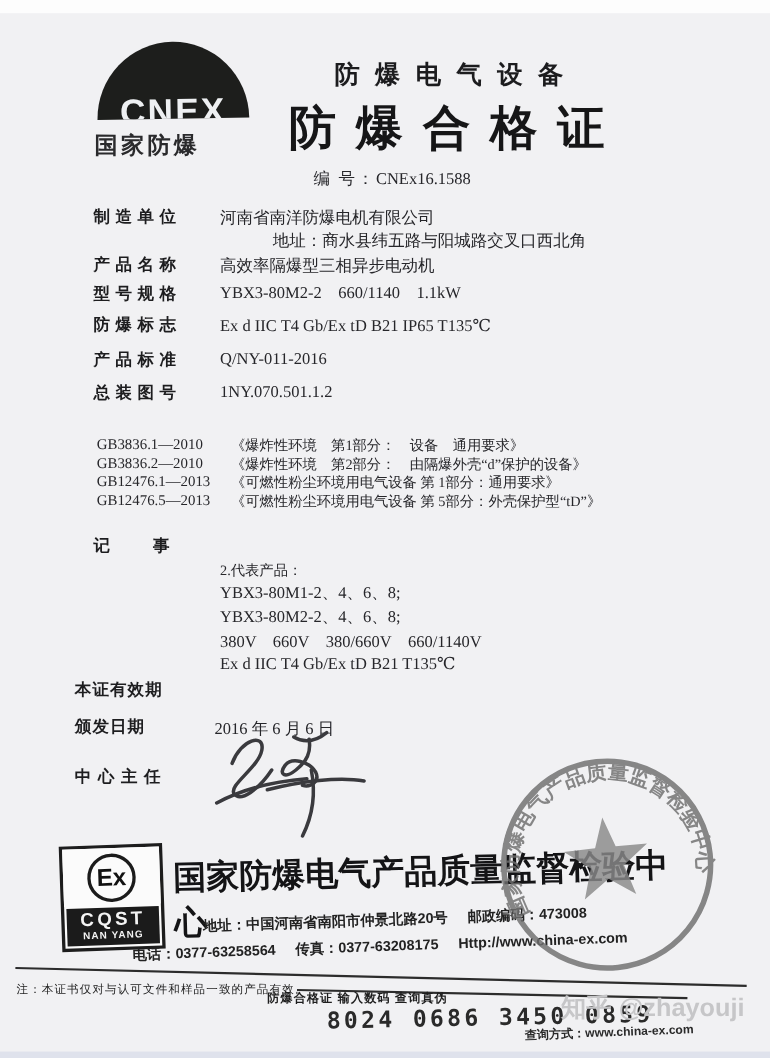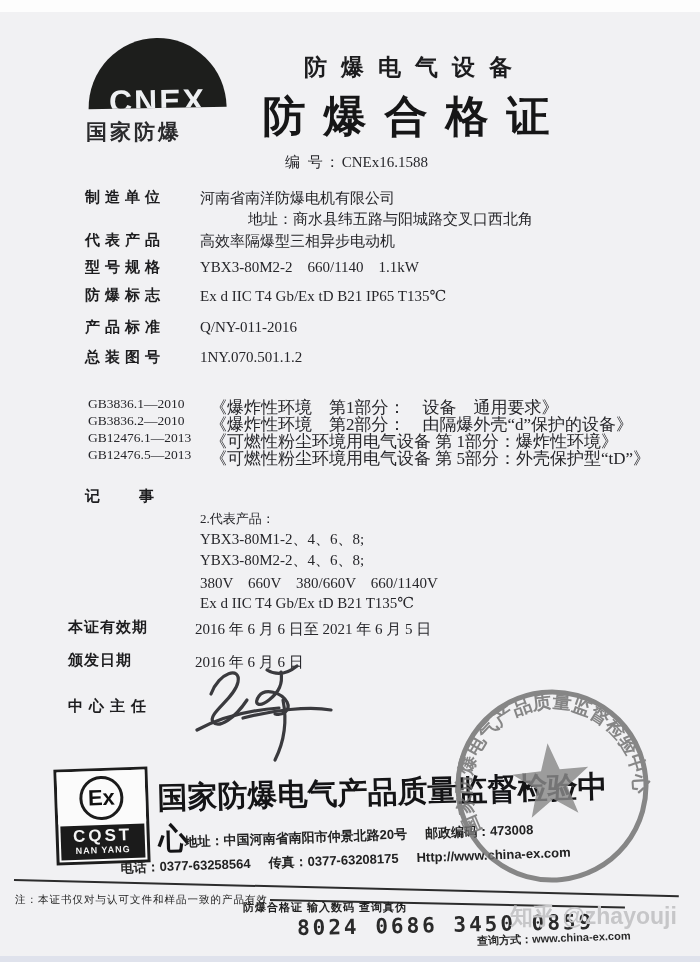--- a/index.html
+++ b/index.html
@@ -19,21 +19,21 @@
   .certno{left:285px;top:153px;font-size:15px;color:#26262a;}
   .certno b{font-weight:normal;letter-spacing:2px;}
   
   .frow{left:0;width:700px;}
   .frow .label{position:absolute;left:85px;top:0;}
   .frow .val{position:absolute;left:200px;top:1px;}
   .frow .val2{position:absolute;left:200px;top:22px;font-size:15px;white-space:pre;margin-left:48px;}
   
   .intro{left:88px;top:377px;font-size:13.5px;color:#202022;}
   .std-code{position:absolute;left:88px;font-size:13.5px;}
-  .std-title{position:absolute;left:210px;font-size:17px;white-space:pre;}
+  .std-title{position:absolute;left:210px;font-size:13px;white-space:pre;}
   
   .note-line{position:absolute;left:200px;font-size:13px;white-space:pre;}
   .note-big{font-size:15px;}
   
   .sig{left:183px;top:656px;}
   
   .exlogo{left:55px;top:768px;width:94px;height:96px;border:3px solid #1d1d1d;background:#fbfbfb;box-sizing:border-box;transform:rotate(-2deg);}
   .exlogo .extop{position:relative;height:52px;background:#fbfbfb;}
   .exlogo .excircle{position:absolute;left:50%;top:5px;transform:translateX(-50%);width:44px;height:44px;border:3px solid #1b1b1b;border-radius:50%;box-sizing:border-box;text-align:center;line-height:38px;font-family:"Liberation Sans",sans-serif;font-weight:bold;font-size:22px;color:#111;}
   .exlogo .exbottom{position:absolute;left:2px;right:2px;bottom:2px;top:54px;background:#1b1b1b;text-align:center;color:#f4f4f4;font-family:"Liberation Sans",sans-serif;}
@@ -68,21 +68,21 @@
   <div class="abs certno">
     <b>编 号：</b><span>CNEx16.1588</span>
   </div>
 
   <div class="abs frow" style="top:188px;">
     <span class="label">制造单位</span>
     <span class="val">河南省南洋防爆电机有限公司</span>
     <span class="val2">地址：商水县纬五路与阳城路交叉口西北角</span>
   </div>
   <div class="abs frow" style="top:231px;">
-    <span class="label">代表产品</span>
+    <span class="label">产品名称</span>
     <span class="val">高效率隔爆型三相异步电动机</span>
   </div>
   <div class="abs frow" style="top:258px;">
     <span class="label">型号规格</span>
     <span class="val">YBX3-80M2-2    660/1140    1.1kW</span>
   </div>
   <div class="abs frow" style="top:286px;">
     <span class="label">防爆标志</span>
     <span class="val">Ex d IIC T4 Gb/Ex tD B21 IP65 T135℃</span>
   </div>
@@ -94,34 +94,33 @@
     <span class="label">总装图号</span>
     <span class="val">1NY.070.501.1.2</span>
   </div>
 
   <div>
     <span class="std-code" style="top:396px;">GB3836.1—2010</span>
     <span class="std-title" style="top:396px;">《爆炸性环境　第1部分：　设备　通用要求》</span>
     <span class="std-code" style="top:413px;">GB3836.2—2010</span>
     <span class="std-title" style="top:413px;">《爆炸性环境　第2部分：　由隔爆外壳“d”保护的设备》</span>
     <span class="std-code" style="top:430px;">GB12476.1—2013</span>
-    <span class="std-title" style="top:430px;">《可燃性粉尘环境用电气设备 第 1部分：爆炸性环境》</span>
+    <span class="std-title" style="top:430px;">《可燃性粉尘环境用电气设备 第 1部分：通用要求》</span>
     <span class="std-code" style="top:447px;">GB12476.5—2013</span>
     <span class="std-title" style="top:447px;">《可燃性粉尘环境用电气设备 第 5部分：外壳保护型“tD”》</span>
   </div>
 
   <div class="abs label" style="left:85px;top:487px;letter-spacing:12px;">记　事</div>
   <div class="note-line" style="top:510px;">2.代表产品：</div>
   <div class="note-line note-big" style="top:530px;">YBX3-80M1-2、4、6、8;</div>
   <div class="note-line note-big" style="top:551px;">YBX3-80M2-2、4、6、8;</div>
   <div class="note-line note-big" style="top:574px;">380V　660V　380/660V　660/1140V</div>
   <div class="note-line note-big" style="top:594px;text-align:right;">Ex d IIC T4 Gb/Ex tD B21 T135℃</div>
 
   <div class="abs label" style="left:68px;top:618px;letter-spacing:1px;">本证有效期</div>
-  <div class="abs val" style="left:195px;top:620px;">2016 年 6 月 6 日至 2021 年 6 月 5 日</div>
   <div class="abs label" style="left:68px;top:651px;letter-spacing:1px;">颁发日期</div>
   <div class="abs val" style="left:195px;top:653px;">2016 年 6 月 6 日</div>
   <div class="abs label" style="left:68px;top:697px;letter-spacing:6px;">中心主任</div>
 
   <svg class="abs sig" width="160" height="110" viewBox="0 0 160 110">
     <g fill="none" stroke="#3a3a3e" stroke-width="3.2" stroke-linecap="round">
       <path d="M28,38 C36,16 58,10 55,26 C52,42 24,58 30,66 C36,73 52,62 64,44"></path>
       <path d="M14,74 C40,60 70,54 96,52"></path>
       <path d="M84,14 C94,20 104,18 114,10"></path>
       <path d="M98,16 C100,28 96,36 86,44 C76,52 70,48 76,40 C82,32 98,36 104,46 C108,54 100,60 92,58"></path>

